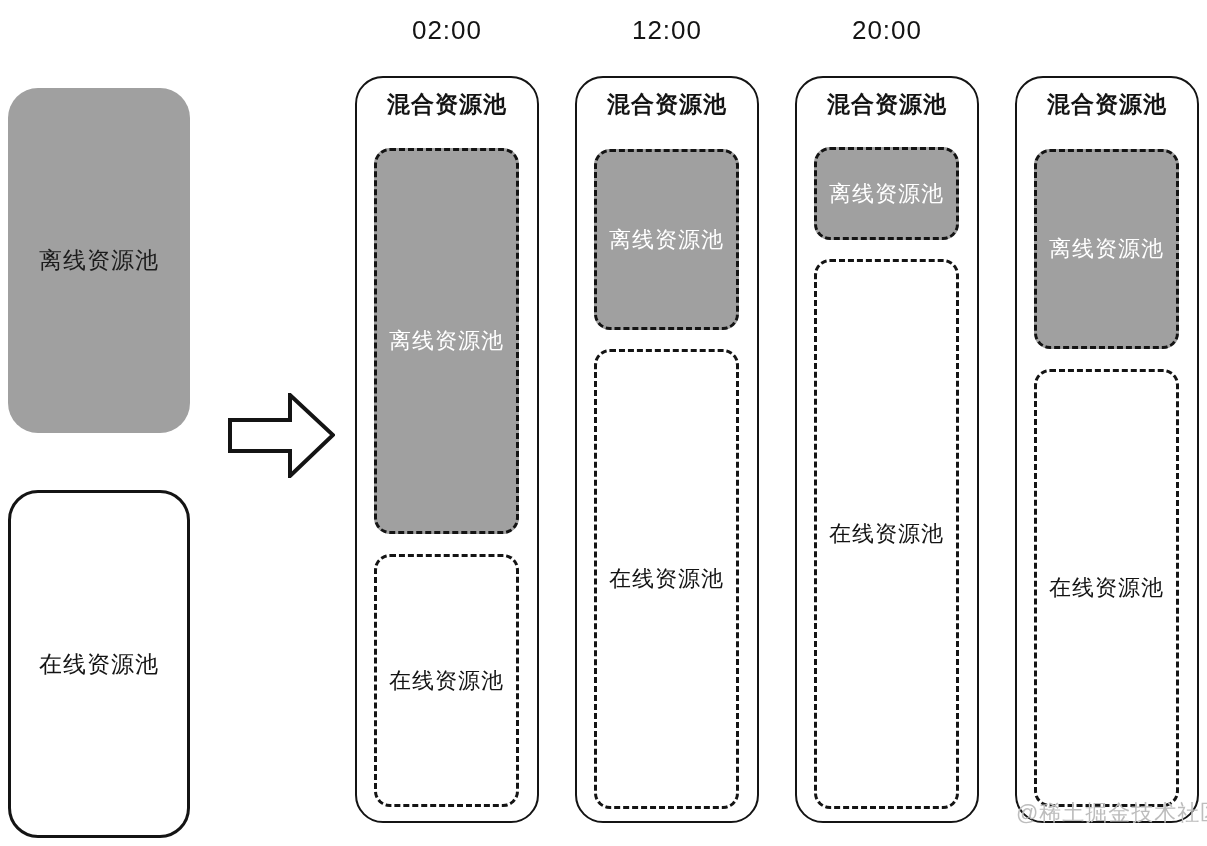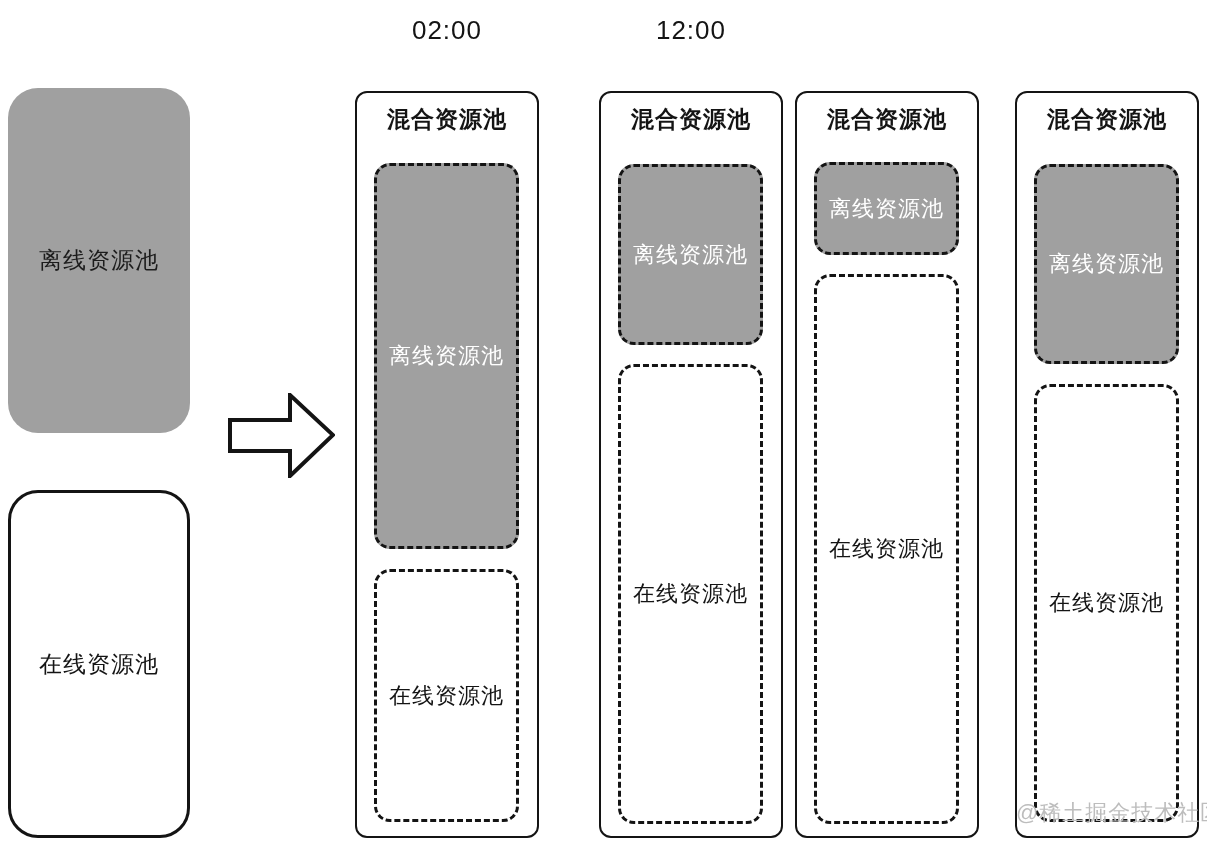--- a/index.html
+++ b/index.html
@@ -21,22 +21,22 @@
   .source-online{left:8px;top:490px;width:182px;height:348px;background:#ffffff;
     border:3px solid var(--line);border-radius:30px;box-sizing:border-box;}
 
   
   .arrow{position:absolute;left:228px;top:393px;width:107px;height:85px;}
 
   
   .col{position:absolute;top:0;width:184px;height:794px;}
   .time-label{position:absolute;top:14px;left:0;width:100%;height:32px;line-height:32px;
     text-align:center;font-size:26px;letter-spacing:1px;}
-  .mixed-box{position:absolute;top:91px;left:0;width:184px;height:747px;background:#ffffff;
-    border:2.5px solid var(--line);border-radius:12px;box-sizing:border-box;}
+  .mixed-box{position:absolute;top:76px;left:0;width:184px;height:747px;background:#ffffff;
+    border:2.5px solid var(--line);border-radius:28px;box-sizing:border-box;}
   .mixed-title{position:absolute;top:11px;left:0;width:100%;text-align:center;
     font-size:23px;font-weight:bold;letter-spacing:1px;}
   .pool{position:absolute;left:17px;width:145px;box-sizing:border-box;
     border:3px dashed var(--line);border-radius:16px;
     display:flex;align-items:center;justify-content:center;
     font-size:22px;letter-spacing:1px;}
   .pool-offline{background:var(--pool-gray);color:var(--offline-text);}
   .pool-online{background:#ffffff;color:var(--online-text);}
 
   .watermark{position:absolute;left:1016px;top:798px;font-size:22px;color:var(--watermark);
@@ -64,34 +64,35 @@
       <div class="mixed-title">混合资源池</div>
       <div class="pool pool-offline" style="top: 70px; height: 386px;">
         <span>离线资源池</span>
       </div>
       <div class="pool pool-online" style="top: 476px; height: 253px;">
         <span>在线资源池</span>
       </div>
     </div>
   </div>
 
-  <div class="col" style="left: 575px; margin-left: 24px;">
+  <div class="col" style="left: 575px;">
     <div class="time-label">12:00</div>
     <div class="mixed-box">
       <div class="mixed-title">混合资源池</div>
       <div class="pool pool-offline" style="top: 71px; height: 181px;">
         <span>离线资源池</span>
       </div>
       <div class="pool pool-online" style="top: 271px; height: 460px;">
         <span>在线资源池</span>
       </div>
     </div>
   </div>
 
   <div class="col" style="left: 795px;">
+    <div class="time-label">20:00</div>
     <div class="mixed-box">
       <div class="mixed-title">混合资源池</div>
       <div class="pool pool-offline" style="top: 69px; height: 93px;">
         <span>离线资源池</span>
       </div>
       <div class="pool pool-online" style="top: 181px; height: 550px;">
         <span>在线资源池</span>
       </div>
     </div>
   </div>

